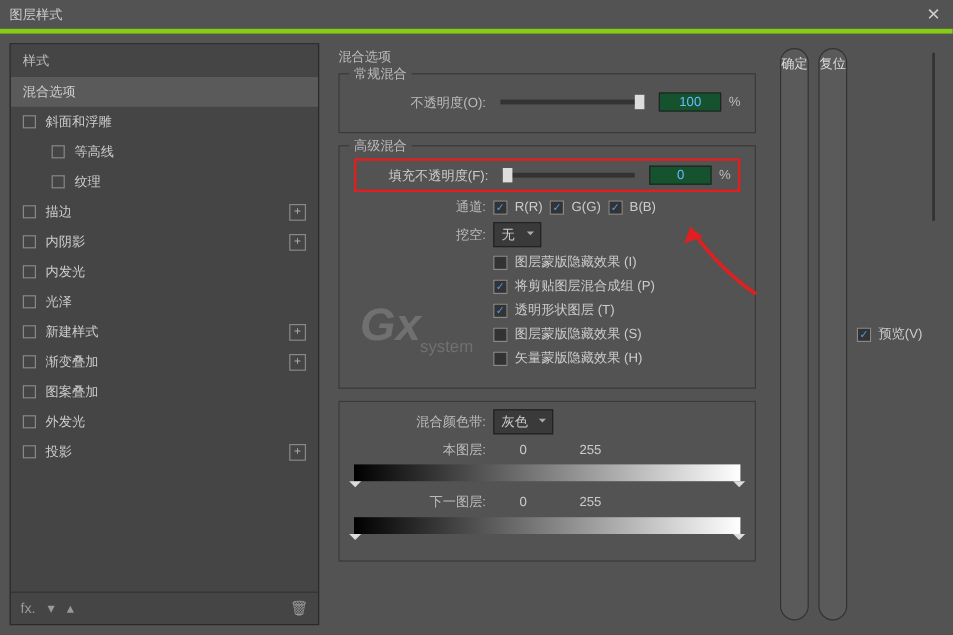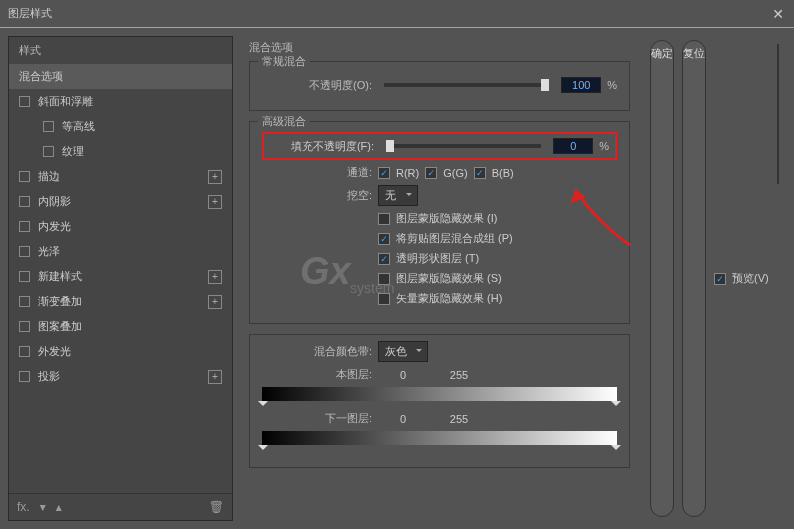--- a/index.html
+++ b/index.html
@@ -1,40 +1,40 @@
 <!DOCTYPE html>
 <html><head>
 <meta charset="utf-8">
 <style>
 *{box-sizing:border-box;margin:0;padding:0;font-family:"Microsoft YaHei",sans-serif;font-size:11px;color:#ccc}
 body{background:#535353;width:794px;height:529px;position:relative;overflow:hidden}
-.titlebar{height:28px;background:#535353;display:flex;align-items:center;padding:0 8px;justify-content:space-between;border-bottom:1px solid #84cc16}
+.titlebar{height:28px;background:#535353;display:flex;align-items:center;padding:0 8px;justify-content:space-between;border-bottom:4px solid #84cc16}
 .close{width:16px;height:16px;color:#ccc;cursor:pointer;text-align:center;line-height:16px;font-size:14px}
 .body{display:flex;padding:8px;gap:8px;height:calc(100% - 28px)}
-.left{width:225px;background:#454545;display:flex;flex-direction:column;border:1px solid #2a2a2a}
+.left{width:258px;background:#454545;display:flex;flex-direction:column;border:1px solid #2a2a2a}
 .left-head{padding:6px 10px;background:#454545;color:#bbb}
 .left-list{flex:1;overflow:auto}
 .li{display:flex;align-items:center;padding:5px 10px;justify-content:space-between;cursor:pointer}
 .li.sel{background:#5a5a5a}
 .li.sub{padding-left:34px}
 .chk{width:11px;height:11px;border:1px solid #888;display:inline-block;margin-right:8px;flex-shrink:0}
 .plus{width:14px;height:14px;border:1px solid #888;text-align:center;line-height:12px;color:#aaa;font-size:10px}
 .left-foot{padding:6px 8px;display:flex;gap:10px;border-top:1px solid #333;align-items:center}
 .licon{color:#999;cursor:pointer;font-size:12px}
 .middle{flex:1;padding:4px 8px}
 .fs{border:1px solid #3a3a3a;padding:10px 12px 12px;margin-bottom:10px;position:relative}
 .fs-title{position:absolute;top:-8px;left:8px;background:#535353;padding:0 4px;color:#bbb}
 .section{margin-bottom:4px}
 .row{display:flex;align-items:center;margin:5px 0;gap:6px}
 .lbl{text-align:right;width:110px;color:#bbb}
 .sel-box{background:#3a3a3a;border:1px solid #222;padding:2px 18px 2px 6px;position:relative;min-width:80px}
 .sel-box:after{content:"";position:absolute;right:5px;top:7px;border:3px solid transparent;border-top-color:#aaa}
 .slider{flex:1;height:4px;background:#333;position:relative;margin:0 6px}
 .slider .thumb{position:absolute;top:-4px;width:8px;height:12px;background:#ddd}
-.numbox{background:#0f172a;border:1px solid #222;padding:1px 4px;width:40px;text-align:center;color:#6bb8ff}
+.numbox{background:#14532d;border:1px solid #222;padding:1px 4px;width:52px;text-align:center;color:#6bb8ff}
 .numbox.hl{color:#6bb8ff}
 .pct{color:#bbb}
 .redbox{border:2px solid #e02020;padding:4px 6px;display:flex;align-items:center;gap:6px}
 .ck{width:12px;height:12px;border:1px solid #888;display:inline-flex;align-items:center;justify-content:center;background:#333}
 .ck.on:after{content:"✓";color:#4a9eff;font-size:9px}
 .gradbar{height:14px;background:linear-gradient(90deg,#000,#fff);position:relative;margin:2px 0 10px}
 .tri{position:absolute;width:0;height:0;border:5px solid transparent}
 .tri.bot{bottom:-10px;border-top-color:#ddd}
 .right{width:140px;display:flex;flex-direction:row;gap:8px;padding:4px}
 .btn{background:#5a5a5a;border:1px solid #333;border-radius:12px;padding:5px 0;text-align:center;cursor:pointer;color:#ddd}

